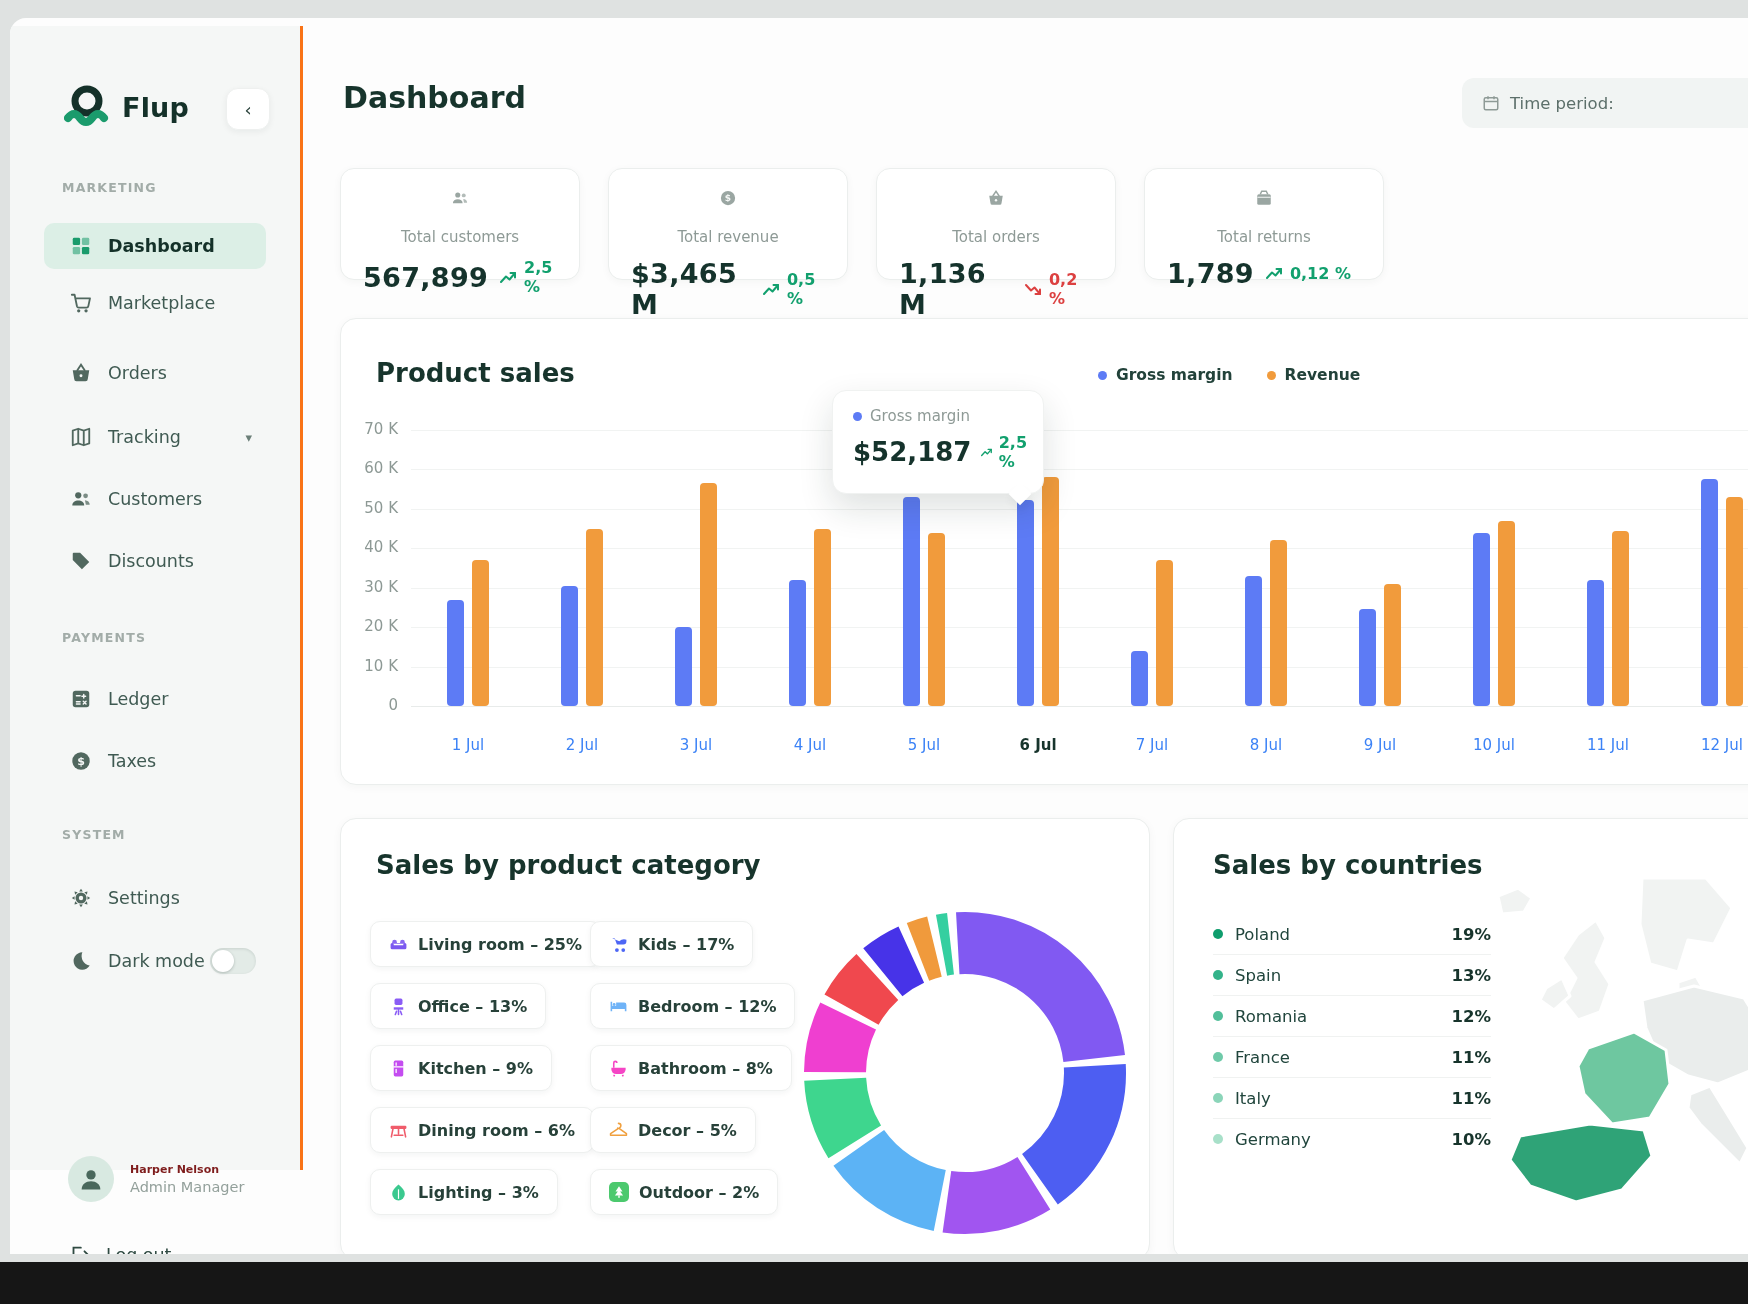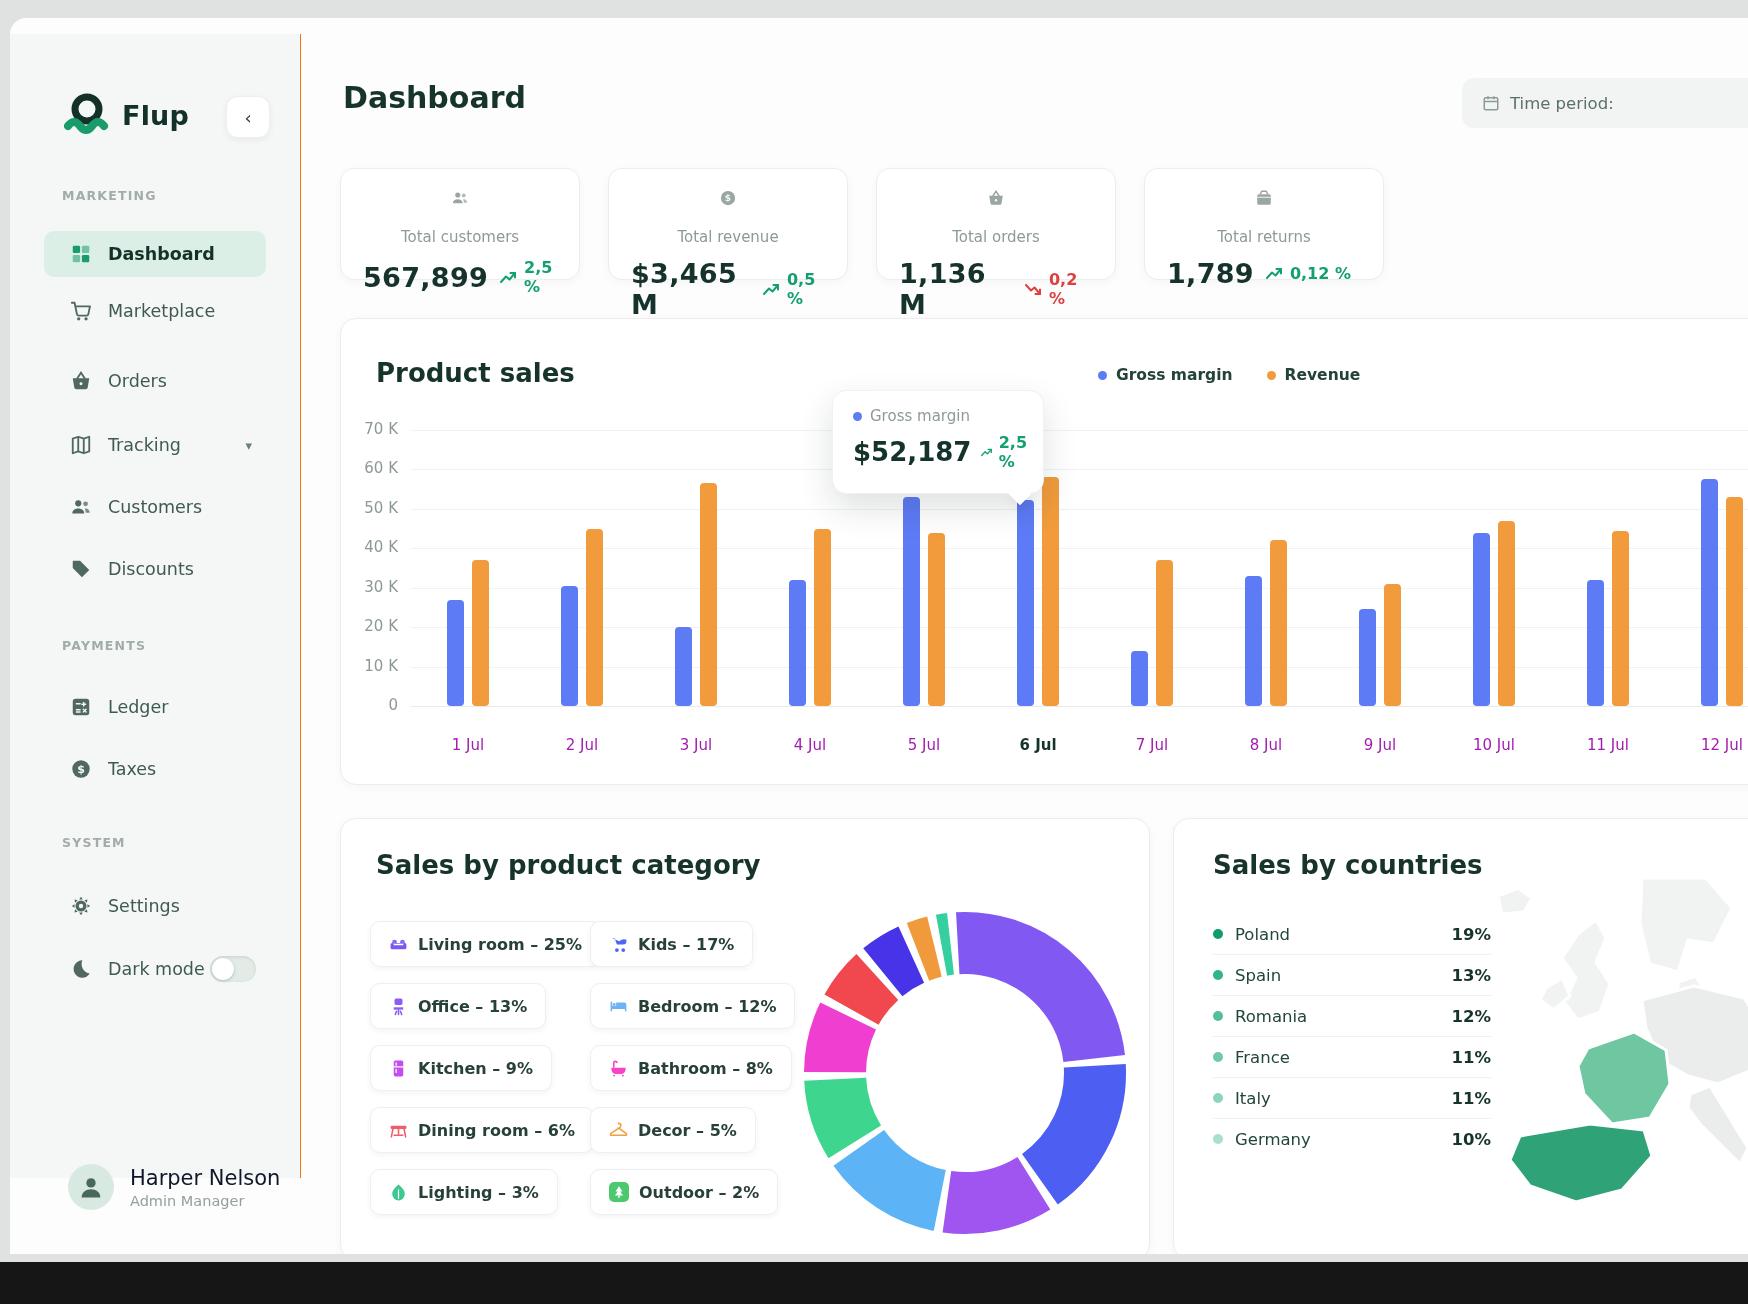--- a/index.html
+++ b/index.html
@@ -1,37 +1,37 @@
 <!DOCTYPE html>
 <html><head>
 <meta charset="utf-8">
 <style>
   html,body{margin:0;padding:0;background:#dfe2e1;font-family:"DejaVu Sans","Liberation Sans",sans-serif;}
   #page{position:relative;width:1748px;height:1304px;overflow:hidden;background:#dfe2e1;}
   #app{position:absolute;left:10px;top:18px;width:1738px;height:1236px;background:#fdfdfd;border-radius:16px 0 0 0;overflow:hidden;}
   #bottom-strip{position:absolute;left:0;top:1262px;width:1748px;height:42px;background:#161616;}
   
-  #sidebar{position:absolute;left:0;top:16px;width:290px;height:1144px;background:#f5f7f6;border-right:1px solid #f97316;}
+  #sidebar{position:absolute;left:0;top:8px;width:290px;height:1144px;background:#f5f7f6;border-right:3px solid #f97316;}
   .logo-row{position:absolute;left:54px;top:58px;display:flex;align-items:center;gap:12px;}
   .logo-mark{width:46px;height:46px;}
   .logo-text{font-size:27px;font-weight:800;color:#143129;letter-spacing:.2px;}
   .collapse-chip{position:absolute;left:216px;top:62px;width:42px;height:40px;background:#ffffff;border:1px solid #eef0ef;border-radius:12px;box-shadow:0 2px 6px rgba(20,40,35,.06);display:flex;align-items:center;justify-content:center;font-size:18px;color:#2c443d;cursor:pointer;}
   .section-label{position:absolute;left:52px;font-size:12.5px;font-weight:700;letter-spacing:1.2px;color:#a2aca8;}
   .nav-item{position:absolute;left:34px;width:222px;height:46px;display:flex;align-items:center;border-radius:10px;cursor:pointer;}
   .nav-item .nicon{width:22px;height:22px;margin-left:26px;color:#51685f;flex:0 0 auto;display:flex;}
   .nav-item .nlabel{margin-left:16px;font-size:17.5px;color:#3f5a52;}
   .nav-item.active{background:#dcefe6;}
   .nav-item.active .nicon{color:#1a9b6c;}
   .nav-item.active .nlabel{color:#143129;font-weight:700;}
   .nav-chevron{margin-left:auto;margin-right:14px;color:#6b7f78;font-size:13px;}
   .toggle{margin-left:auto;margin-right:10px;width:46px;height:26px;border-radius:13px;background:#e3ebe7;box-shadow:inset 0 1px 3px rgba(20,40,35,.12);position:relative;}
   .toggle .knob{position:absolute;left:2px;top:2px;width:22px;height:22px;border-radius:50%;background:#ffffff;box-shadow:0 1px 3px rgba(20,40,35,.25);}
   .profile{position:absolute;left:58px;top:1130px;display:flex;align-items:center;gap:16px;cursor:pointer;}
   .avatar{width:46px;height:46px;border-radius:50%;background:#d8e9e1;display:flex;align-items:center;justify-content:center;color:#5c7a6f;overflow:hidden;}
-  .profile-name{font-size:21px;font-weight:400;color:#0f172a;}
+  .profile-name{font-size:11px;font-weight:700;color:#7f1d1d;}
   .profile-role{font-size:14.5px;color:#93a09b;margin-top:3px;}
   .logout{position:absolute;left:58px;top:1218px;display:flex;align-items:center;gap:16px;color:#2f4a42;font-size:17.5px;cursor:pointer;}
   
   .page-title{position:absolute;left:333px;top:62px;font-size:30px;font-weight:800;color:#17342c;}
   .time-chip{position:absolute;left:1452px;top:60px;width:338px;height:50px;background:#f1f4f3;border-radius:12px;display:flex;align-items:center;gap:10px;padding-left:20px;box-sizing:border-box;color:#5c6f6a;font-size:16.5px;cursor:pointer;}
   
   .kpi-card{position:absolute;top:150px;width:240px;height:112px;background:#ffffff;border:1px solid #ebeeed;border-radius:14px;box-shadow:0 2px 8px rgba(20,40,35,.04);box-sizing:border-box;padding:20px 22px;}
   .kpi-label-row{display:flex;align-items:center;gap:21px;color:#8e9a96;font-size:15px;flex-direction:column;}
   .kpi-label-row svg{color:#9aa6a2;}
   .kpi-value-row{display:flex;align-items:center;gap:12px;margin-top:12px;}
@@ -45,21 +45,21 @@
   .card{position:absolute;background:#ffffff;border:1px solid #ebeeed;border-radius:16px;box-shadow:0 2px 10px rgba(20,40,35,.04);}
   .card-title{position:absolute;font-size:26px;font-weight:800;color:#17342c;}
   
   #chart-legend{position:absolute;left:1088px;top:348px;display:flex;gap:34px;}
   .legend-item{display:flex;align-items:center;gap:9px;font-size:15.5px;font-weight:600;color:#22423a;}
   .legend-dot{width:9px;height:9px;border-radius:50%;}
   .ytick{position:absolute;width:60px;text-align:right;font-size:15px;color:#8d9995;}
   .gridline{position:absolute;left:401px;width:1360px;height:1px;background:#f1f3f2;}
   .gridline.zero{background:#e8ebea;}
   .bar{position:absolute;border-radius:4px;}
-  .xtick{position:absolute;top:718px;width:80px;text-align:center;font-size:15px;color:#a21caf;}
+  .xtick{position:absolute;top:718px;width:80px;text-align:center;font-size:15px;color:#3b82f6;}
   .xtick.active{color:#17342c;font-weight:700;}
   #tooltip{position:absolute;left:822px;top:372px;width:212px;height:104px;background:#ffffff;border:1px solid #f0f2f1;border-radius:14px;box-shadow:0 14px 34px rgba(20,40,35,.14);box-sizing:border-box;padding:16px 20px;}
   #tooltip .tt-row1{display:flex;align-items:center;gap:8px;font-size:15px;color:#8e9a96;}
   #tooltip .tt-row2{display:flex;align-items:center;gap:10px;margin-top:8px;}
   #tooltip .tt-value{font-size:26px;font-weight:800;color:#15332c;}
   #tooltip .tt-delta{display:flex;align-items:center;gap:5px;font-size:16px;font-weight:700;color:#12a06e;}
   #tooltip-tail{position:absolute;left:1002px;top:468px;width:16px;height:16px;background:#ffffff;transform:rotate(45deg);box-shadow:4px 4px 8px rgba(20,40,35,.05);}
   
   .chip-col{position:absolute;display:flex;flex-direction:column;gap:16px;}
   .chip{display:inline-flex;align-items:center;gap:10px;height:44px;padding:0 18px;background:#ffffff;border:1px solid #eef0ef;border-radius:10px;box-shadow:0 2px 6px rgba(20,40,35,.05);font-size:16px;font-weight:700;color:#274139;align-self:flex-start;cursor:pointer;white-space:nowrap;}

